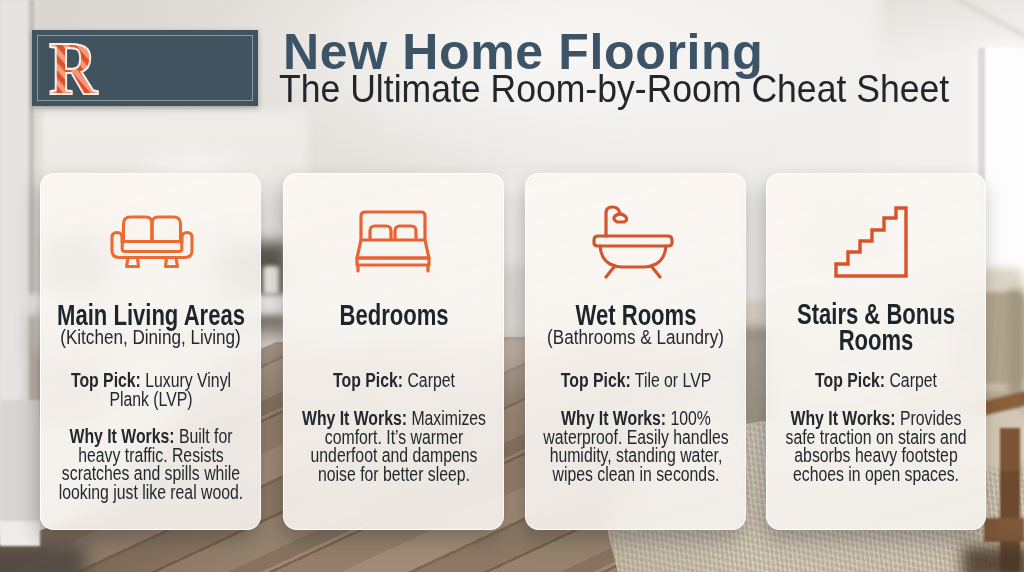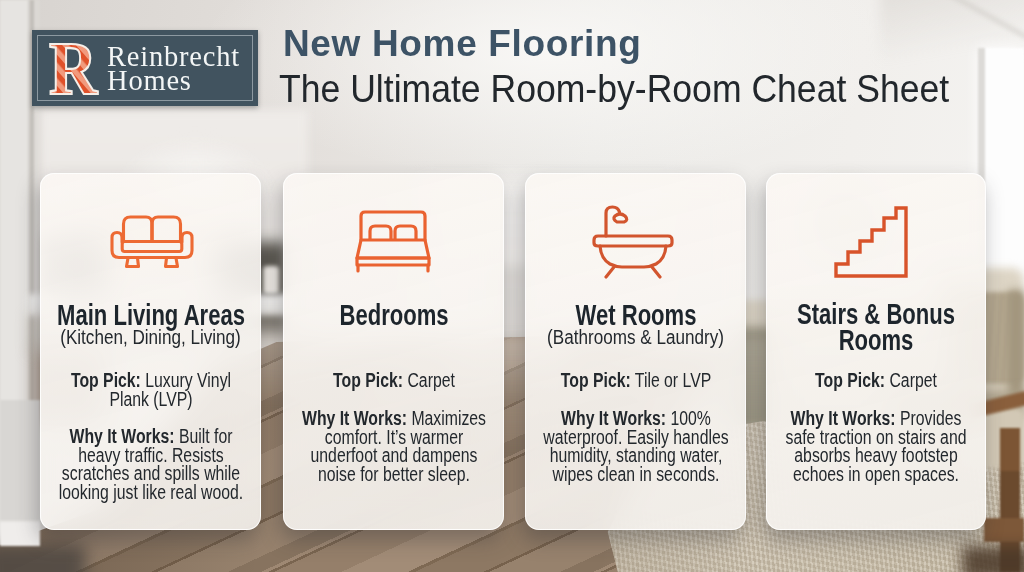--- a/index.html
+++ b/index.html
@@ -134,24 +134,22 @@
   <svg class="abs" style="left:46px;top:38px;" width="58" height="60" viewBox="0 0 58 60">
     <defs>
       <pattern id="rstr" width="11" height="11" patternUnits="userSpaceOnUse" patternTransform="rotate(45)">
         <rect width="11" height="11" fill="#f19a7d"></rect>
         <rect y="3" width="11" height="5.5" fill="#e0512a"></rect>
       </pattern>
     </defs>
     <text x="31" y="56" text-anchor="middle" font-family="'Liberation Serif',serif" font-weight="bold" font-size="76" fill="url(#rstr)" stroke="#f5efe9" stroke-width="2.2" transform="scale(0.88,1)">R</text>
   </svg>
 
-  <div class="abs" style="left:107px;top:45px;font-family:'Liberation Serif',serif;color:#f3f6f6;
-    font-size:28.5px;line-height:24px;letter-spacing:0.8px;">Reinbrecht<br>Homes</div>
-
-  <div class="abs" style="left:283px;top:23px;font-size:37px;font-weight:bold;letter-spacing:0.65px;color:#3d5366;">New Home Flooring</div>
+
+  <div class="abs" style="left:283px;top:23px;font-size:50px;font-weight:bold;letter-spacing:0.65px;color:#3d5366;">New Home Flooring</div>
 
   <div class="abs" style="left:279px;top:67px;font-size:39px;color:#22272c;transform:scaleX(0.912);transform-origin:0 0;white-space:nowrap;">The Ultimate Room-by-Room Cheat Sheet</div>
 
 
   <div class="abs" style="left:40px;top:173px;width:221px;height:357px;border-radius:14px;background:rgba(248,245,242,.38);"></div>
   <div class="abs" style="left:283px;top:173px;width:221px;height:357px;border-radius:14px;background:rgba(248,245,242,.38);"></div>
   <div class="abs" style="left:525px;top:173px;width:221px;height:357px;border-radius:14px;background:rgba(248,245,242,.38);"></div>
   <div class="abs" style="left:766px;top:173px;width:220px;height:357px;border-radius:14px;background:rgba(248,245,242,.38);"></div>
 
   <div class="abs card" style="left:40px;top:173px;width:221px;height:357px;"></div>

